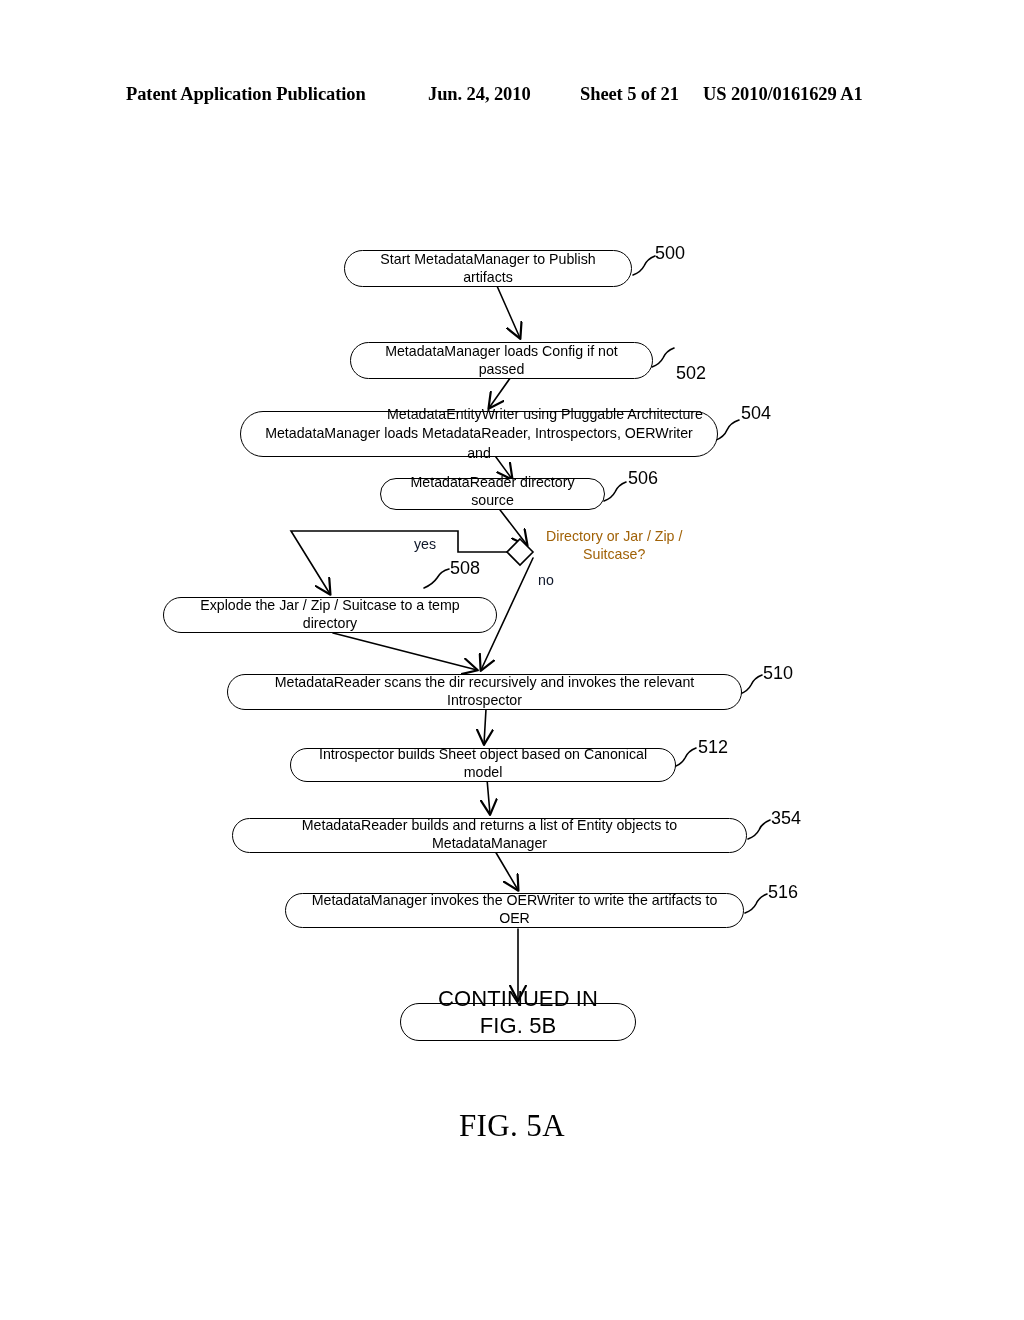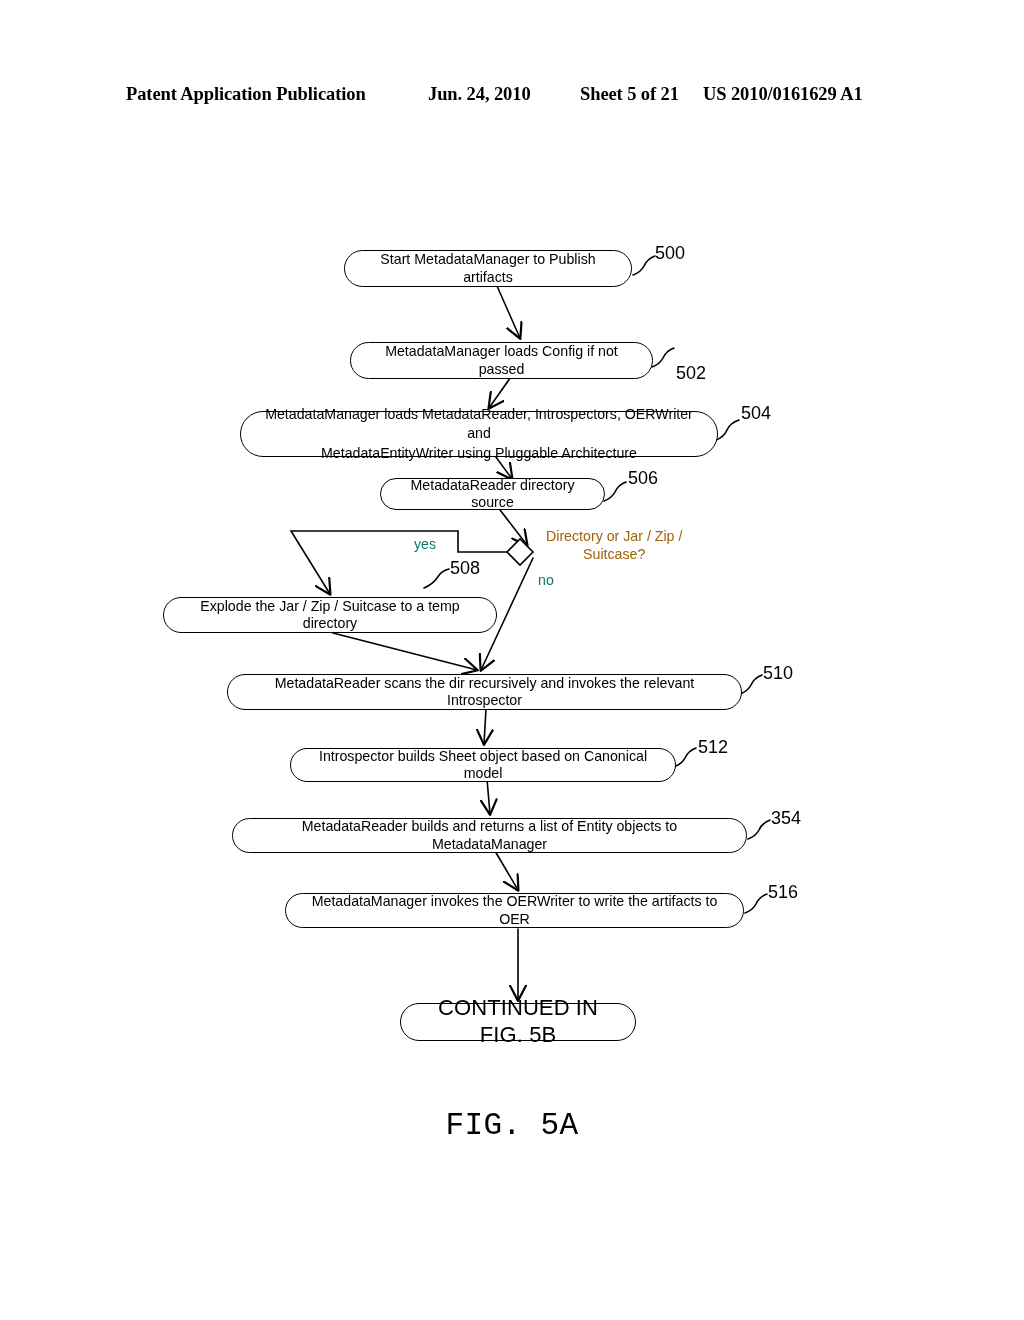--- a/index.html
+++ b/index.html
@@ -67,21 +67,21 @@
     height: 1320px;
   }
 
   
   .node {
     position: absolute;
     box-sizing: border-box;
     border: 1.7px solid #000000;
     background: #ffffff;
     display: flex;
-    align-items: center;
+    align-items: flex-end;
     justify-content: center;
     text-align: center;
     font-family: "Liberation Sans", sans-serif;
     font-size: 14.2px;
     line-height: 1.22;
     color: #000000;
     padding: 0 14px;
   }
   .node.two-line {
     line-height: 1.35;
@@ -98,41 +98,41 @@
     font-size: 18px;
     color: #000000;
     white-space: nowrap;
   }
 
   
   .edge-label {
     position: absolute;
     font-family: "Liberation Sans", sans-serif;
     font-size: 14.2px;
-    color: #0f766e;
+    color: #0f172a;
     white-space: nowrap;
   }
   .decision-question {
     position: absolute;
     font-family: "Liberation Sans", sans-serif;
     font-size: 14.2px;
     line-height: 1.3;
     color: #a16207;
     text-align: center;
     white-space: nowrap;
   }
 
   
   #figure-caption {
     position: absolute;
     left: 0;
     top: 1108px;
     width: 1024px;
     text-align: center;
-    font-family: Liberation Mono, monospace;
+    font-family: Liberation Serif, serif;
     font-size: 31px;
     letter-spacing: 0.4px;
     color: #000000;
   }
 </style>
 </head>
 <body>
 
 <div id="page-header">
   <span class="hdr-pub">Patent Application Publication</span>
@@ -192,22 +192,22 @@
     <span>Start MetadataManager to Publish artifacts</span>
   </div>
   <div class="ref-num" style="left:655px; top:243px;">500</div>
 
   <div class="node" style="left:350px; top:342px; width:303px; height:37px; border-radius:19px;">
     <span>MetadataManager loads Config if not passed</span>
   </div>
   <div class="ref-num" style="left:676px; top:334px;margin-top:29px;">502</div>
 
   <div class="node two-line" style="left:240px; top:411px; width:478px; height:46px; border-radius:23px; flex-direction:column;">
+    <span>MetadataEntityWriter using Pluggable Architecture</span>
     <span>MetadataManager loads MetadataReader, Introspectors, OERWriter and</span>
-    <span>MetadataEntityWriter using Pluggable Architecture</span>
   </div>
   <div class="ref-num" style="left:741px; top:403px;">504</div>
 
   <div class="node" style="left:380px; top:478px; width:225px; height:32px; border-radius:16px;">
     <span>MetadataReader directory source</span>
   </div>
   <div class="ref-num" style="left:628px; top:468px;">506</div>
 
   <div class="decision-question" style="left:546px; top:527px;">
     <span>Directory or Jar / Zip /</span><br>

